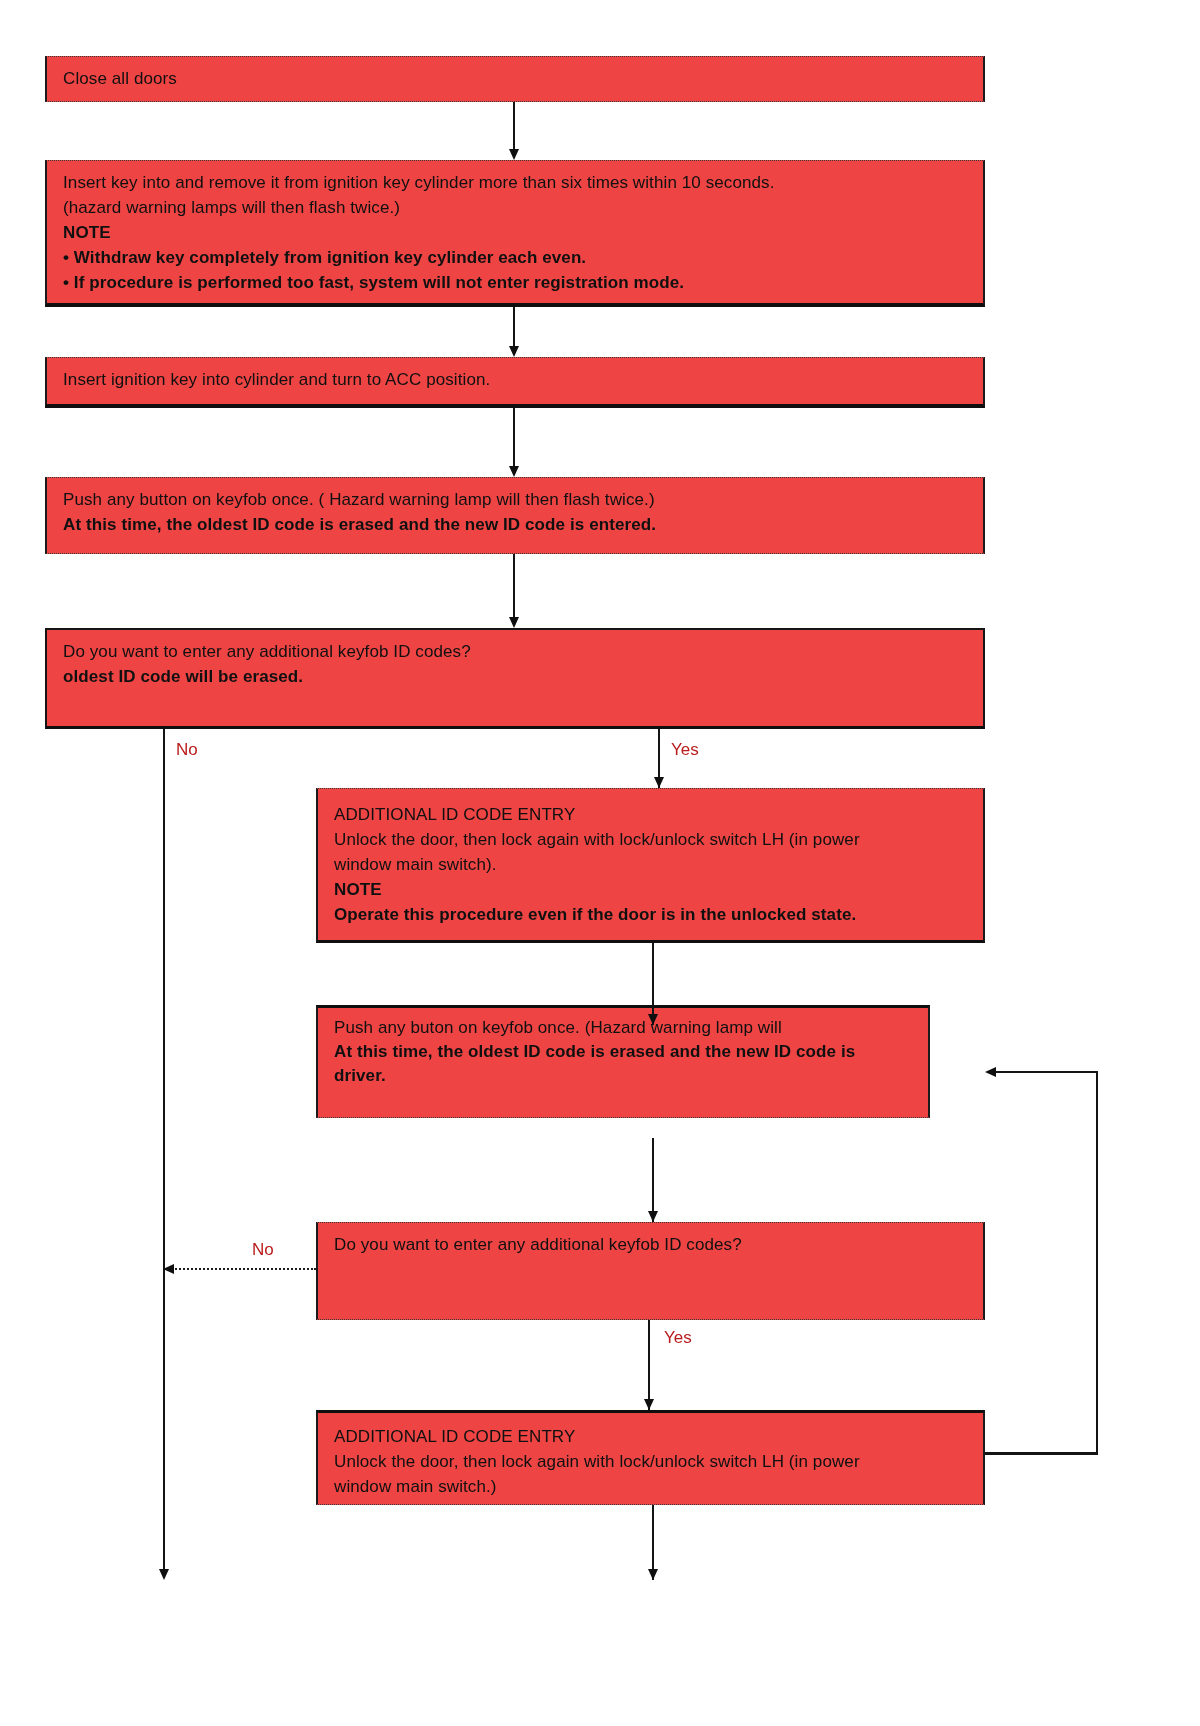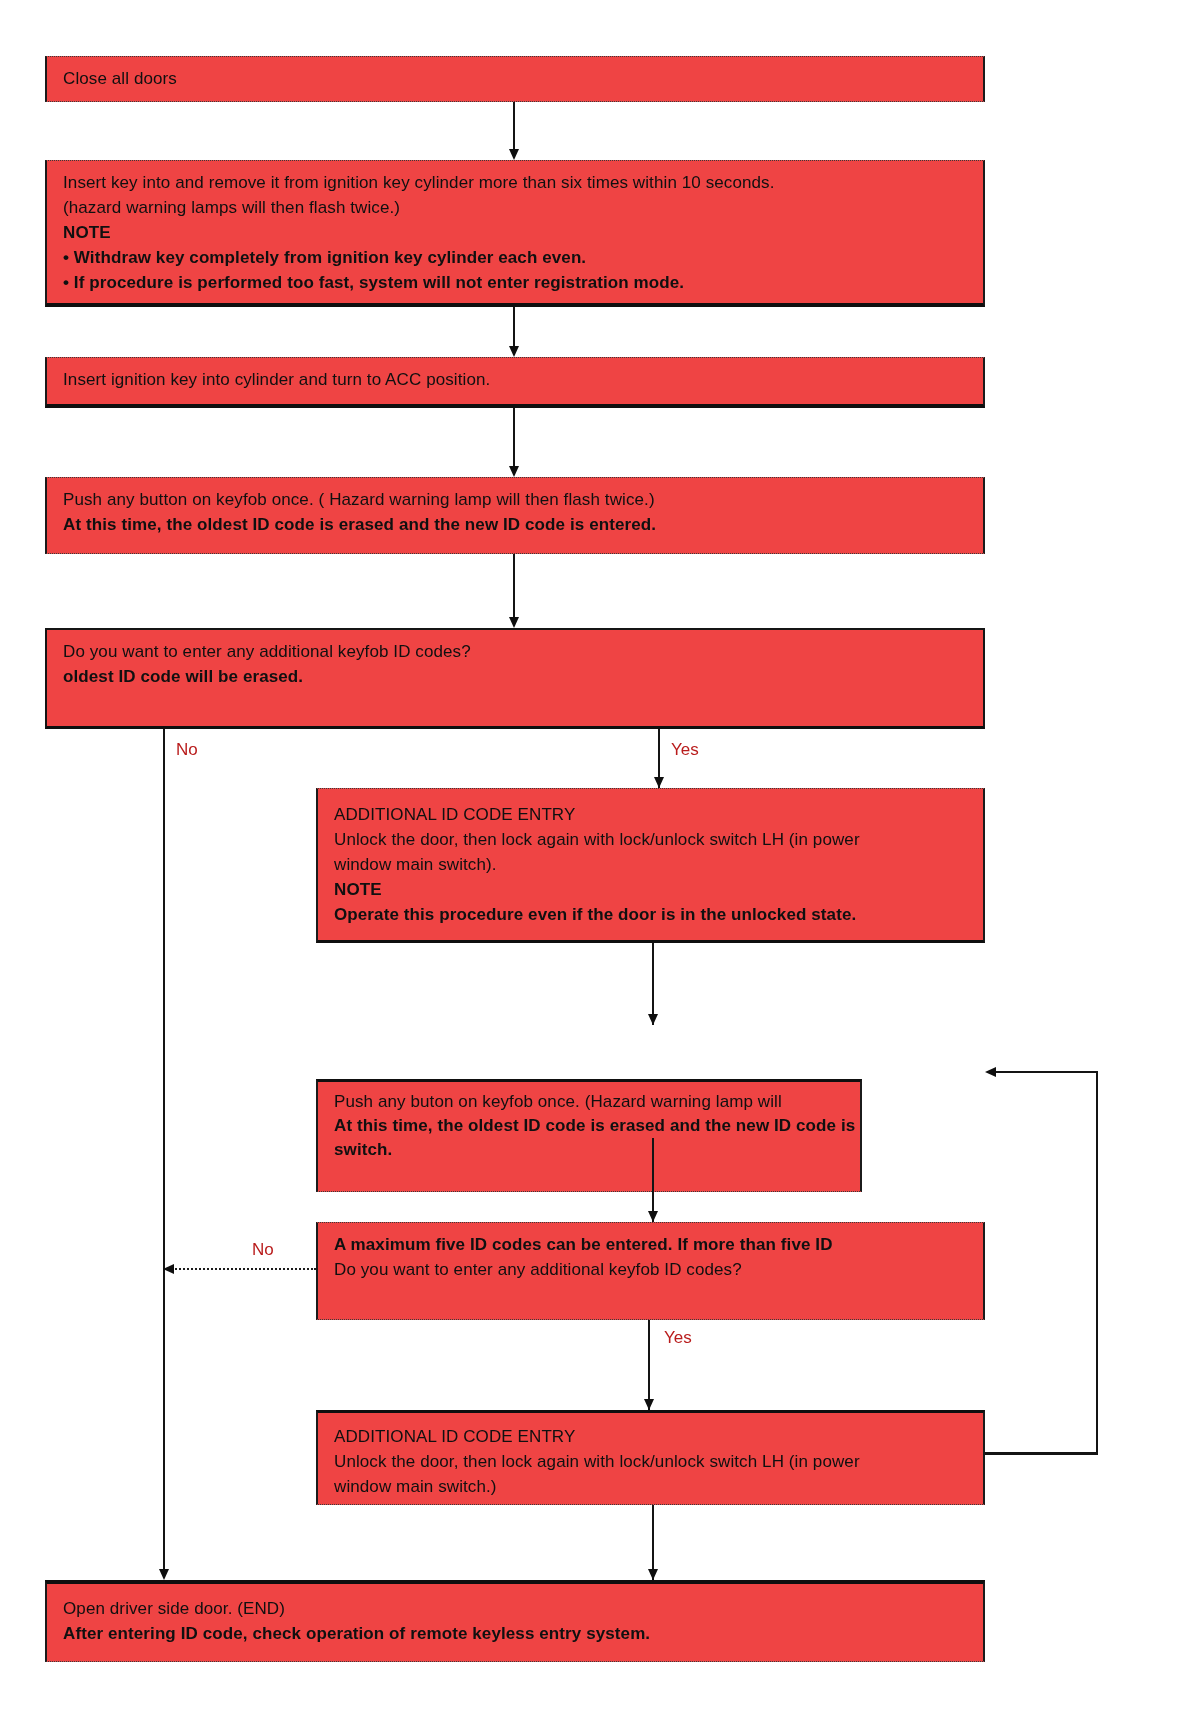--- a/index.html
+++ b/index.html
@@ -70,41 +70,36 @@
     </div>
 
   <div class="box bx6" style="left:316px;top:788px;width:669px;height:155px;">
       <div class="tl">ADDITIONAL ID CODE ENTRY</div>
       <div class="tl">Unlock the door, then lock again with lock/unlock switch LH (in power</div>
       <div class="tl">window main switch).</div>
       <div class="tl b">NOTE</div>
       <div class="tl b">Operate this procedure even if the door is in the unlocked state.</div>
     </div>
 
-  <div class="box bx7" style="left:316px;top:1079px;width:546px;height:113px;">
+  <div class="box bx7" style="left:316px;top:1005px;width:614px;height:113px;">
       <div class="tl">Push any buton on keyfob once. (Hazard warning lamp will</div>
       <div class="tl b">At this time, the oldest ID code is erased and the new ID code is</div>
-      <div class="tl b">switch.</div>
+      <div class="tl b">driver.</div>
     </div>
 
   <div class="box bx8" style="left:316px;top:1222px;width:669px;height:98px;">
-      <div class="tl b">A maximum five ID codes can be entered. If more than five ID</div>
       <div class="tl">Do you want to enter any additional keyfob ID codes?</div>
     </div>
 
   <div class="box bx9" style="left:316px;top:1410px;width:669px;height:95px;">
       <div class="tl">ADDITIONAL ID CODE ENTRY</div>
       <div class="tl">Unlock the door, then lock again with lock/unlock switch LH (in power</div>
       <div class="tl">window main switch.)</div>
     </div>
 
-  <div class="box bx10" style="left:45px;top:1580px;width:940px;height:82px;">
-      <div class="tl">Open driver side door. (END)</div>
-      <div class="tl b">After entering ID code, check operation of remote keyless entry system.</div>
-    </div>
 
   <div class="vline" style="left:513px;top:102px;height:48px;"></div>
   <div class="ah-down" style="left:509px;top:149px;"></div>
 
   <div class="vline" style="left:513px;top:307px;height:40px;"></div>
   <div class="ah-down" style="left:509px;top:346px;"></div>
 
   <div class="vline" style="left:513px;top:408px;height:59px;"></div>
   <div class="ah-down" style="left:509px;top:466px;"></div>
 

